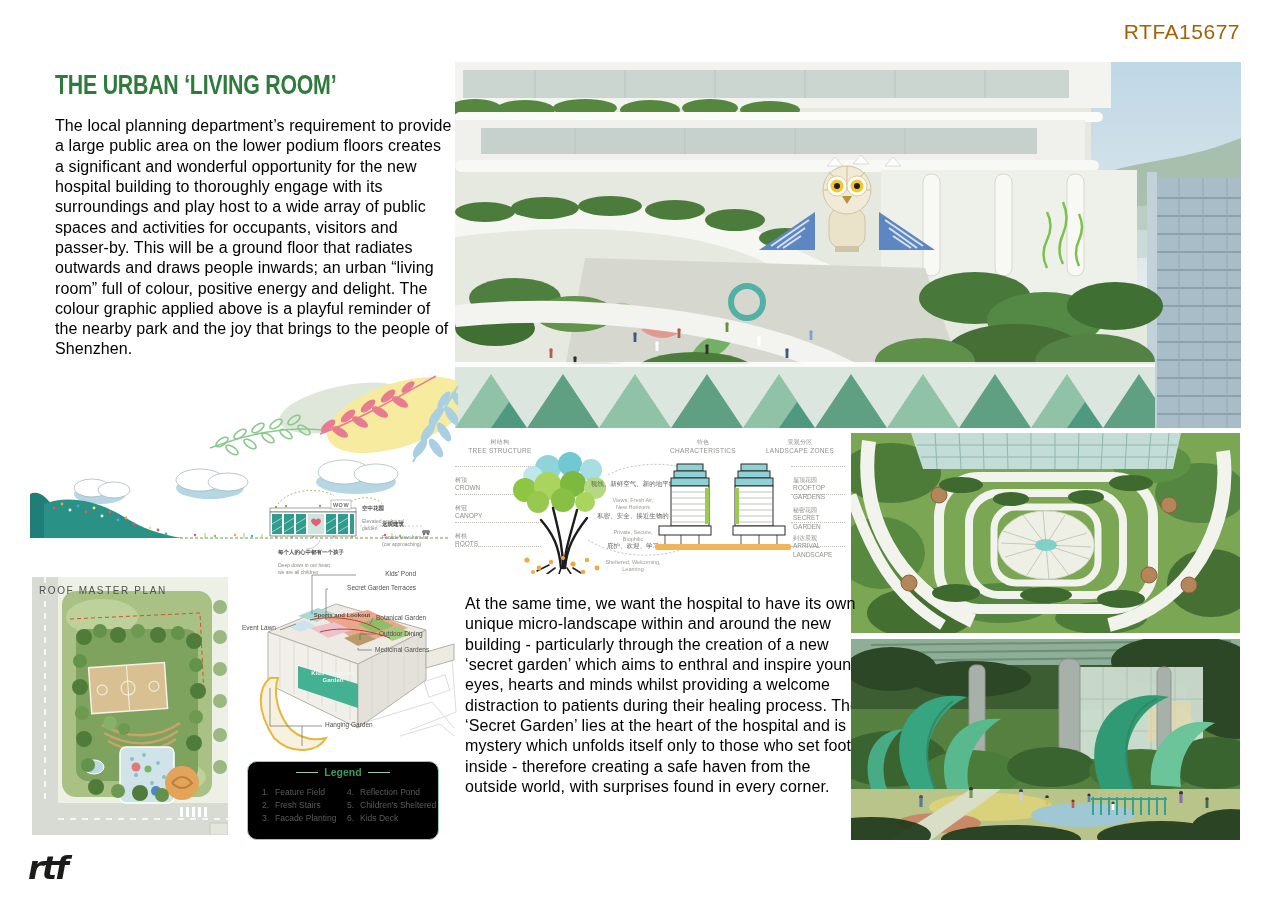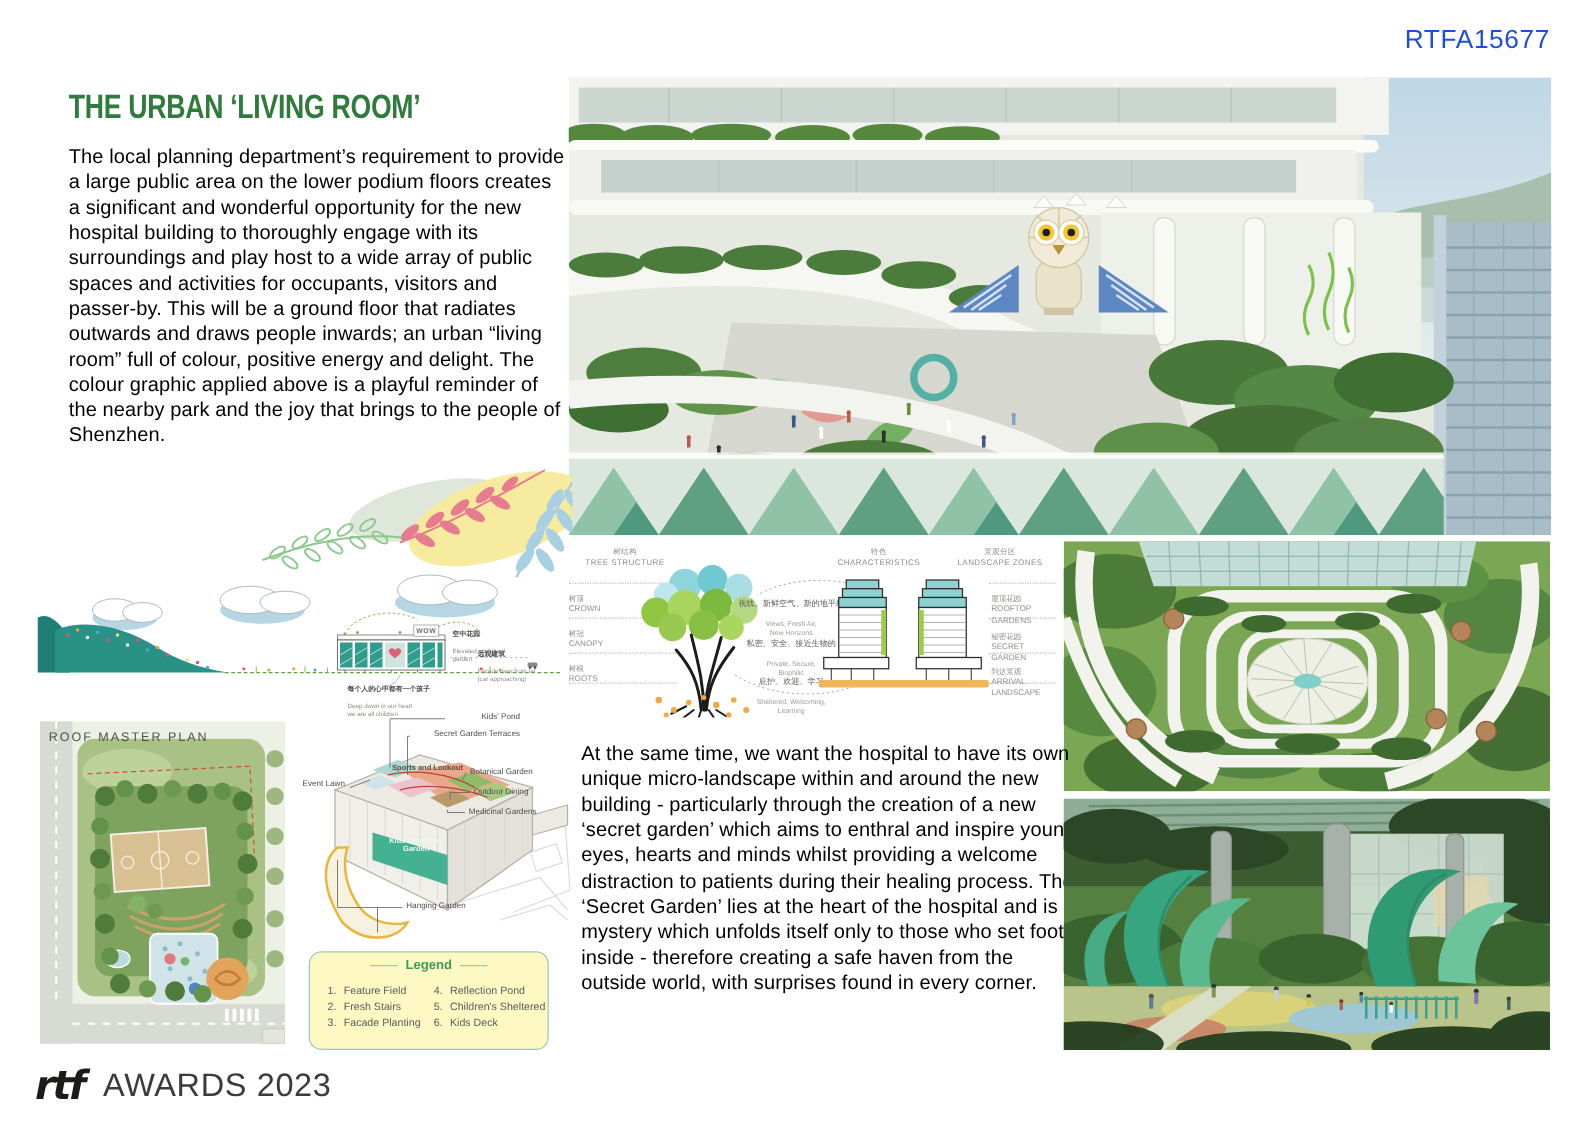--- a/index.html
+++ b/index.html
@@ -1,35 +1,35 @@
 <!DOCTYPE html>
 <html><head>
 <meta charset="utf-8">
 <style>
   html,body{margin:0;padding:0;background:#fff;}
   .board{position:relative;width:1273px;height:900px;background:#ffffff;font-family:"Liberation Sans",sans-serif;overflow:hidden;}
   .abs{position:absolute;}
-  .code{color:#1d4ed8;font-size:21px;letter-spacing:.5px;}
+  .code{color:#a16207;font-size:21px;letter-spacing:.5px;}
   .title{color:#2e7b3c;font-weight:bold;font-size:27px;letter-spacing:-.3px;white-space:nowrap;transform:scaleX(.79);transform-origin:left top;}
   .para{color:#000000;font-size:16px;line-height:1.27;letter-spacing:.1px;}
   .dia-h{color:#8f8f8b;text-align:center;font-size:6.5px;line-height:1.4;letter-spacing:.3px;}
   .dia-h .zh{font-size:6px;}
   .dot{border-top:1px dotted #bdbdb7;height:0;}
   .rowlbl{color:#8f8f8b;font-size:6.5px;line-height:1.35;}
   .rowlbl .zh{font-size:6px;}
   .charblk{color:#9a9a94;font-size:5.5px;line-height:1.35;text-align:center;white-space:pre-line;}
   .charblk .zh{color:#5f5f5b;font-size:6.5px;white-space:normal;}
   .seclbl{font-size:5px;color:#8a8a85;line-height:1.3;white-space:pre-line;}
   .seclbl .zh{font-size:5.5px;color:#4f4f4c;font-weight:bold;white-space:normal;}
   .wow{font-size:5.5px;color:#6f6f6b;font-weight:bold;letter-spacing:.5px;text-align:center;}
   .axl{font-size:6.5px;color:#4e4e4c;white-space:nowrap;}
   .axl-c{font-size:6px;color:#5a4a40;font-weight:bold;text-align:center;white-space:nowrap;}
   .axl-g{font-size:6px;color:#eafaf2;font-weight:bold;text-align:center;line-height:1.2;white-space:pre-line;}
   .rooflbl{font-size:10px;color:#4f4f4d;letter-spacing:1.6px;}
-  .legend{border:1.3px solid #9ec7b5;border-radius:10px;background:#fef9c3;}
+  .legend{border:1.3px solid #9ec7b5;border-radius:10px;background:#000000;}
   .legend-title{color:#3f9b5f;font-weight:bold;font-size:10.5px;display:flex;align-items:center;justify-content:center;gap:6px;}
   .legend-title .dash{display:inline-block;width:22px;border-top:1.3px solid #9ec7b5;}
   .li{font-size:8.5px;color:#5a5b5d;line-height:1.5;display:flex;}
   .li .n{width:13px;}
   .awards{font-size:26px;color:#3b3b39;letter-spacing:.5px;}
 </style>
 </head>
 <body>
 
 <div class="board">
@@ -939,16 +939,15 @@
           <span class="n">6.</span>
           <span>Kids Deck</span>
         </div>
     </div>
   </div>
 
   <div class="abs" style="left:28px;top:849px;height:40px;">
     <svg width="46" height="38" viewBox="0 0 46 38" style="vertical-align:middle;">
       <text x="0" y="30" font-family="DejaVu Sans, sans-serif" font-size="32" font-weight="bold" font-style="italic" letter-spacing="-2" fill="#1b1b1a">rtf</text>
     </svg>
-    <span class="awards" style="vertical-align:middle;margin-left:4px;">AWARDS 2023</span>
   </div>
 
 </div>
 
 </body></html>

